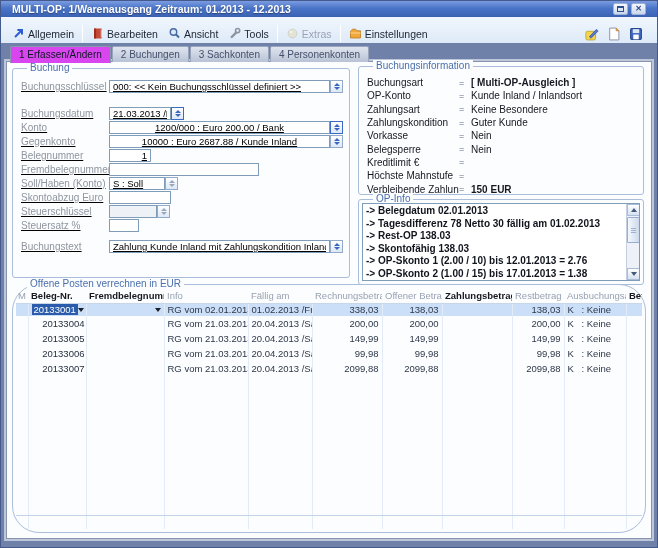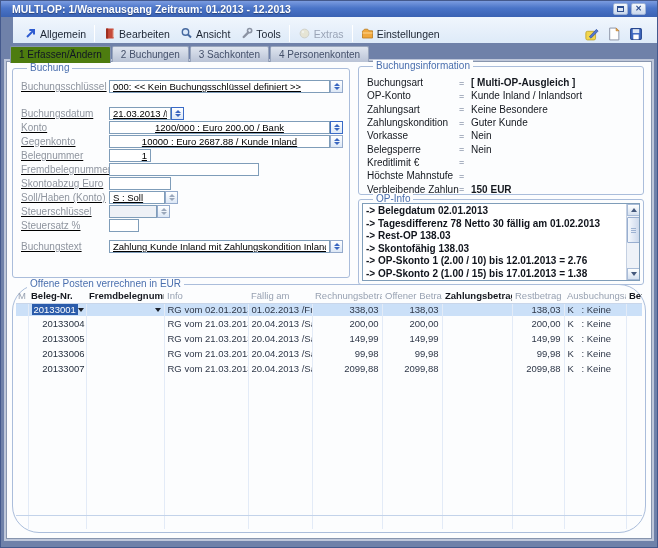--- a/index.html
+++ b/index.html
@@ -16,36 +16,36 @@
   .title { color:#fff; font-size:10.5px; font-weight:bold; text-shadow:0 1px 1px rgba(0,0,0,.35); white-space:nowrap; }
   .winbtns { margin-left:auto; display:flex; gap:3px; }
   .wbtn { width:15px; height:12px; background:linear-gradient(#f6f9fc,#c9d7ec);
     border:1px solid #9db2d6; border-radius:2px; color:#2c4d8e; font-size:8px; font-weight:bold;
     display:flex; align-items:center; justify-content:center; line-height:1; }
   .restore-glyph { display:inline-block; width:7px; height:6px; border:1px solid #2c4d8e; border-top-width:2px; }
 
   
   .toolbar { position:absolute; left:0; top:16px; right:0; height:34px;
     background:linear-gradient(#f0f6fd,#d9e7f7); border-bottom:1px solid #b4c4da;
-    display:flex; align-items:center; padding:0 6px;margin-left:12px; }
+    display:flex; align-items:center; padding:0 6px; }
   .mitem { display:flex; align-items:center; gap:3px; padding:2px 5px; font-size:10.5px; color:#1c2533;
     border-radius:2px; cursor:default; white-space:nowrap; }
   .mitem .mlabel { text-decoration:none; }
   .mitem.disabled { color:#9aa4b6; }
   .mitem.disabled svg { opacity:.45; }
   .msep { width:1px; height:17px; background:#b5c3d7; border-right:1px solid #fff; margin:0 3px; }
   .tool-right { margin-left:auto; display:flex; align-items:center; gap:8px; padding-right:8px; }
 
   
   .bodyarea { position:absolute; left:0; top:42px; right:0; bottom:0; background:#6f81a9; }
   .tabstrip { position:absolute; left:9px; top:3px; display:flex; gap:1px; z-index:3; }
   .tab { height:16px; padding:0 8px; font-size:10px; line-height:15px; white-space:nowrap;
     border:1px solid #98a5bc; border-bottom:none; border-radius:2px 2px 0 0;
     background:linear-gradient(#dfe5ef,#b9c3d6); color:#44506a; }
-  .tab.active { background:#4d7c0f; border-color:#8795ae; color:#101624; position:relative; z-index:4; height:17px; }
+  .tab.active { background:#d946ef; border-color:#8795ae; color:#101624; position:relative; z-index:4; height:17px; }
   .content { position:absolute; left:5px; right:5px; top:18px; bottom:8px; background:#fcfdfe;
     border:1px solid #8795ae; box-shadow:0 0 0 2px rgba(232,237,245,.65); }
 
   
   .gb { position:absolute; border:1px solid #aabddb; border-radius:3px; }
   .gb > .lg { position:absolute; top:-7px; left:14px; background:#fcfdfe; padding:0 3px;
     font-size:10px; color:#4a6fae; white-space:nowrap; }
 
   
   #gb-buchung { left:5px; top:6px; width:338px; height:210px; }
@@ -256,32 +256,32 @@
           </div>
           <div class="frow mt1">
             <span class="flabel">Belegnummer</span>
             <input class="fin right w-beleg" value="1" style="">
           </div>
           <div class="frow mt1">
             <span class="flabel">Fremdbelegnummer</span>
             <input class="fin w-fremd" value="" style="">
           </div>
           <div class="frow mt1">
-            <span class="flabel">Skontoabzug Euro</span>
-            <input class="fin w-skonto" value="" style="">
-          </div>
-          <div class="frow mt1">
             <span class="flabel">Soll/Haben (Konto)</span>
             <span class="fwrap">
               <input class="fin w-sh" value="S : Soll" style="">
               <button class="dbtn dim">
                   <span class="tri-u"></span>
                   <span class="tri-d"></span>
                 </button>
             </span>
+          </div>
+          <div class="frow mt1">
+            <span class="flabel">Skontoabzug Euro</span>
+            <input class="fin w-skonto" value="" style="">
           </div>
           <div class="frow mt1">
             <span class="flabel">Steuerschlüssel</span>
             <span class="fwrap">
               <input class="fin dim w-stschl" value="" style="">
               <button class="dbtn dim">
                   <span class="tri-u"></span>
                   <span class="tri-d"></span>
                 </button>
             </span>

